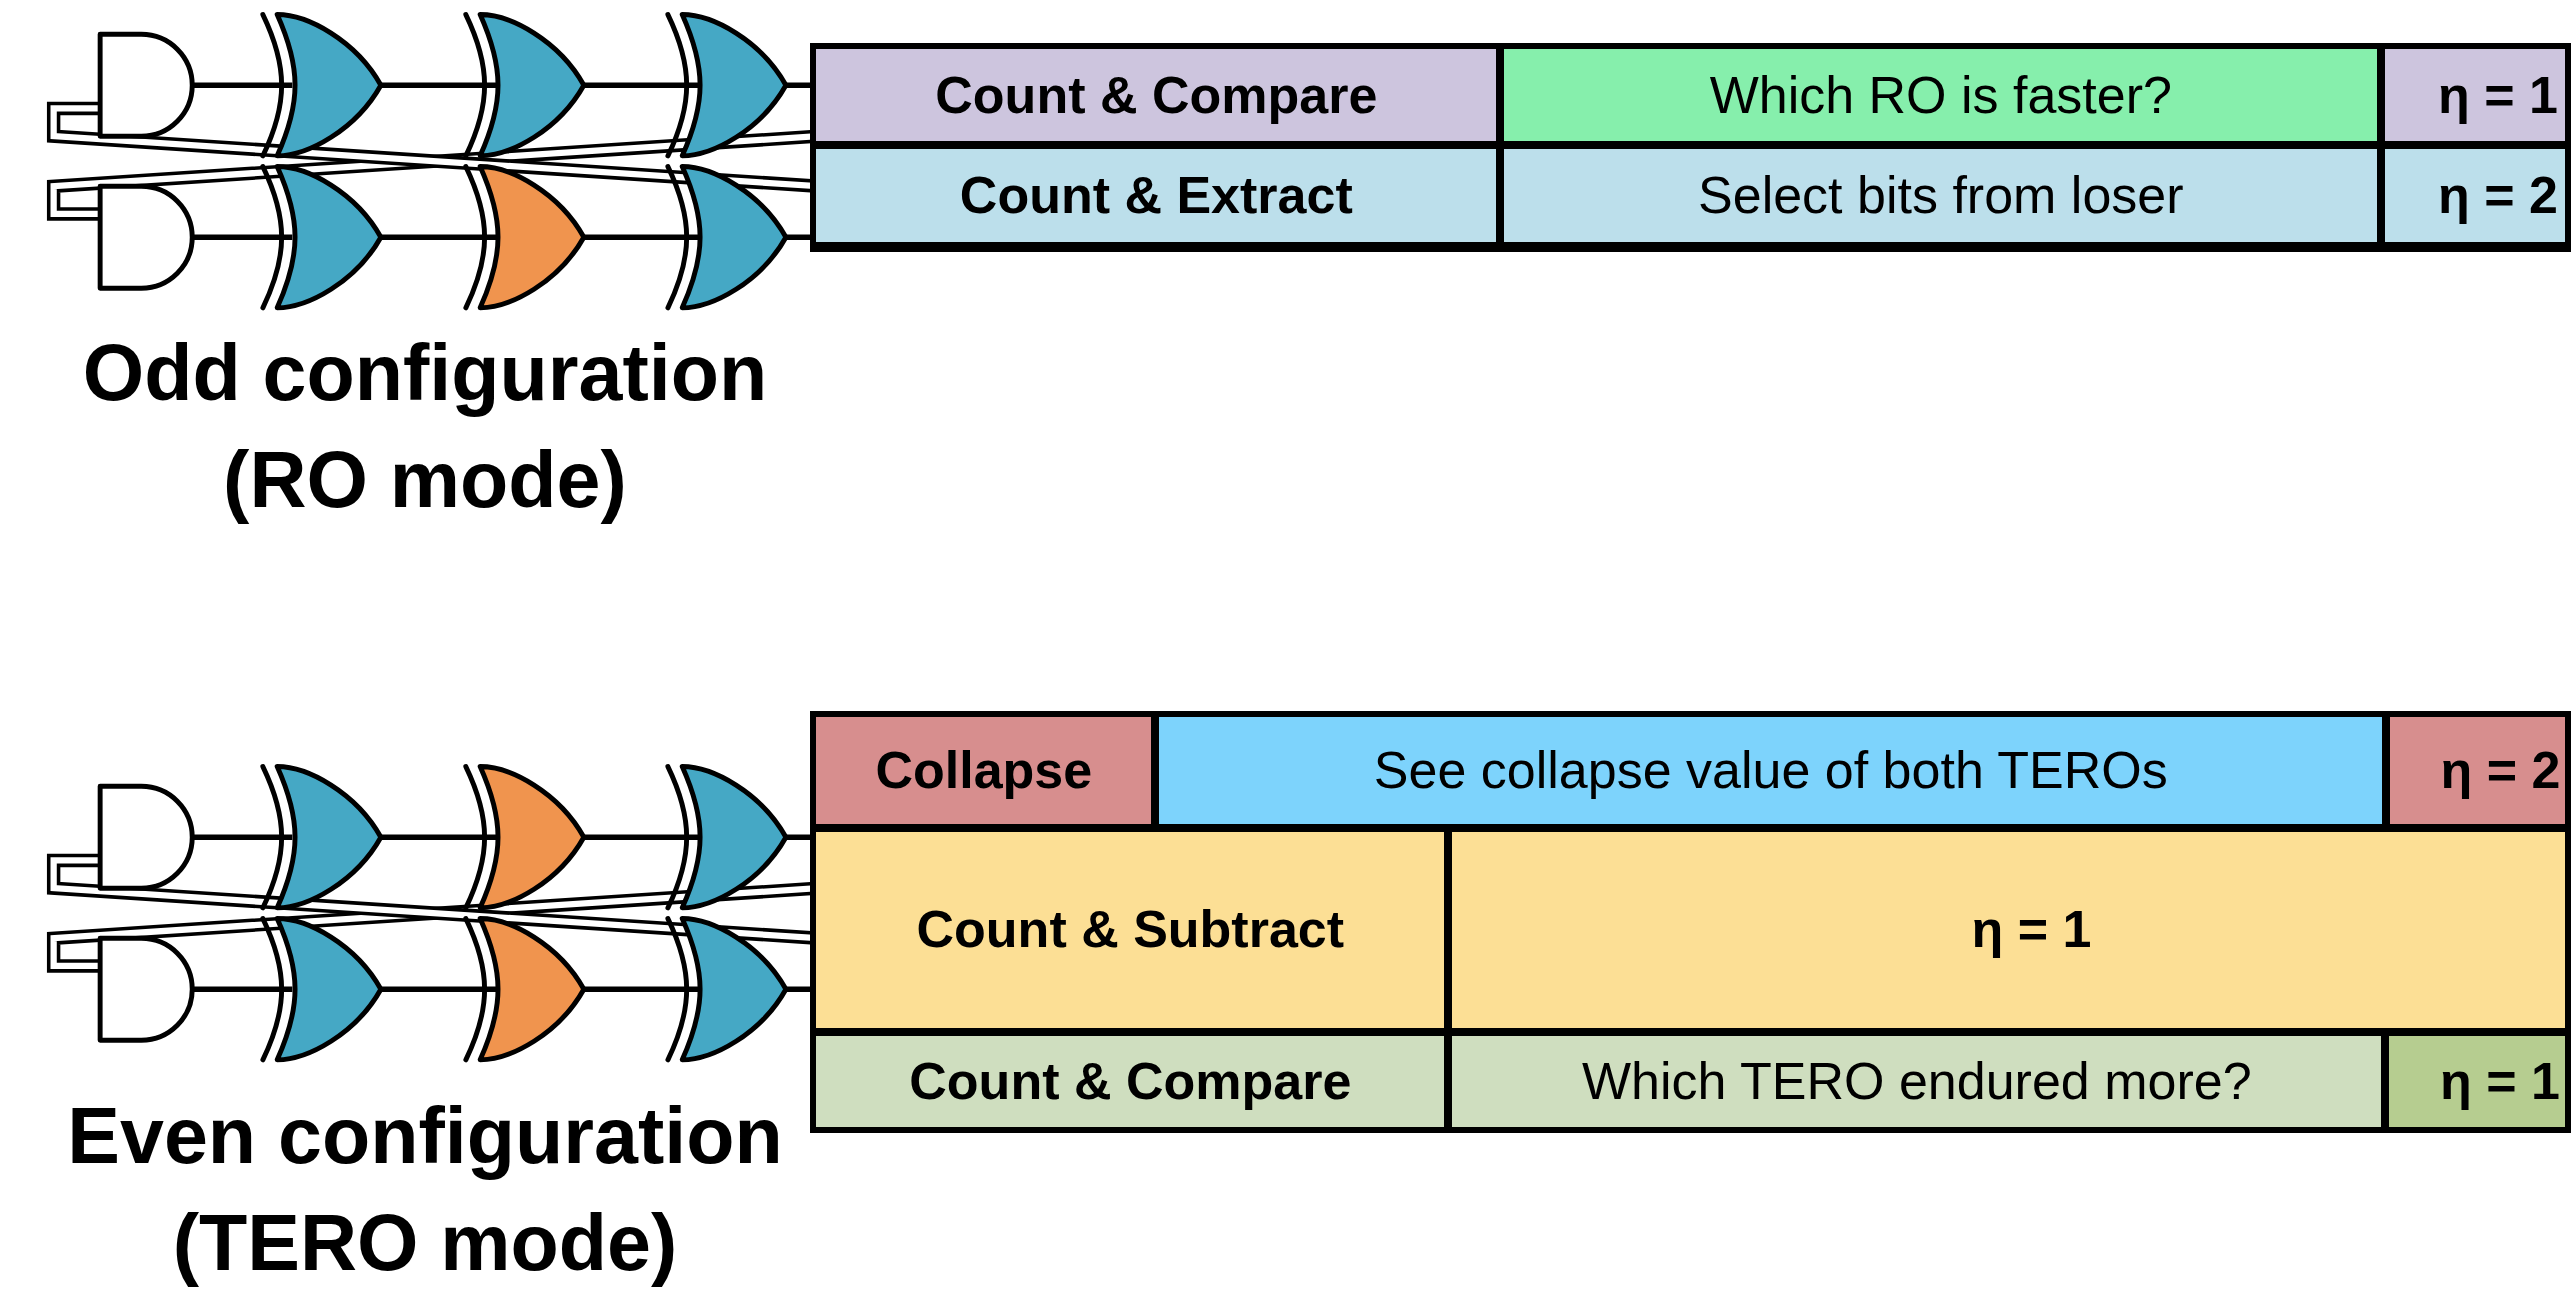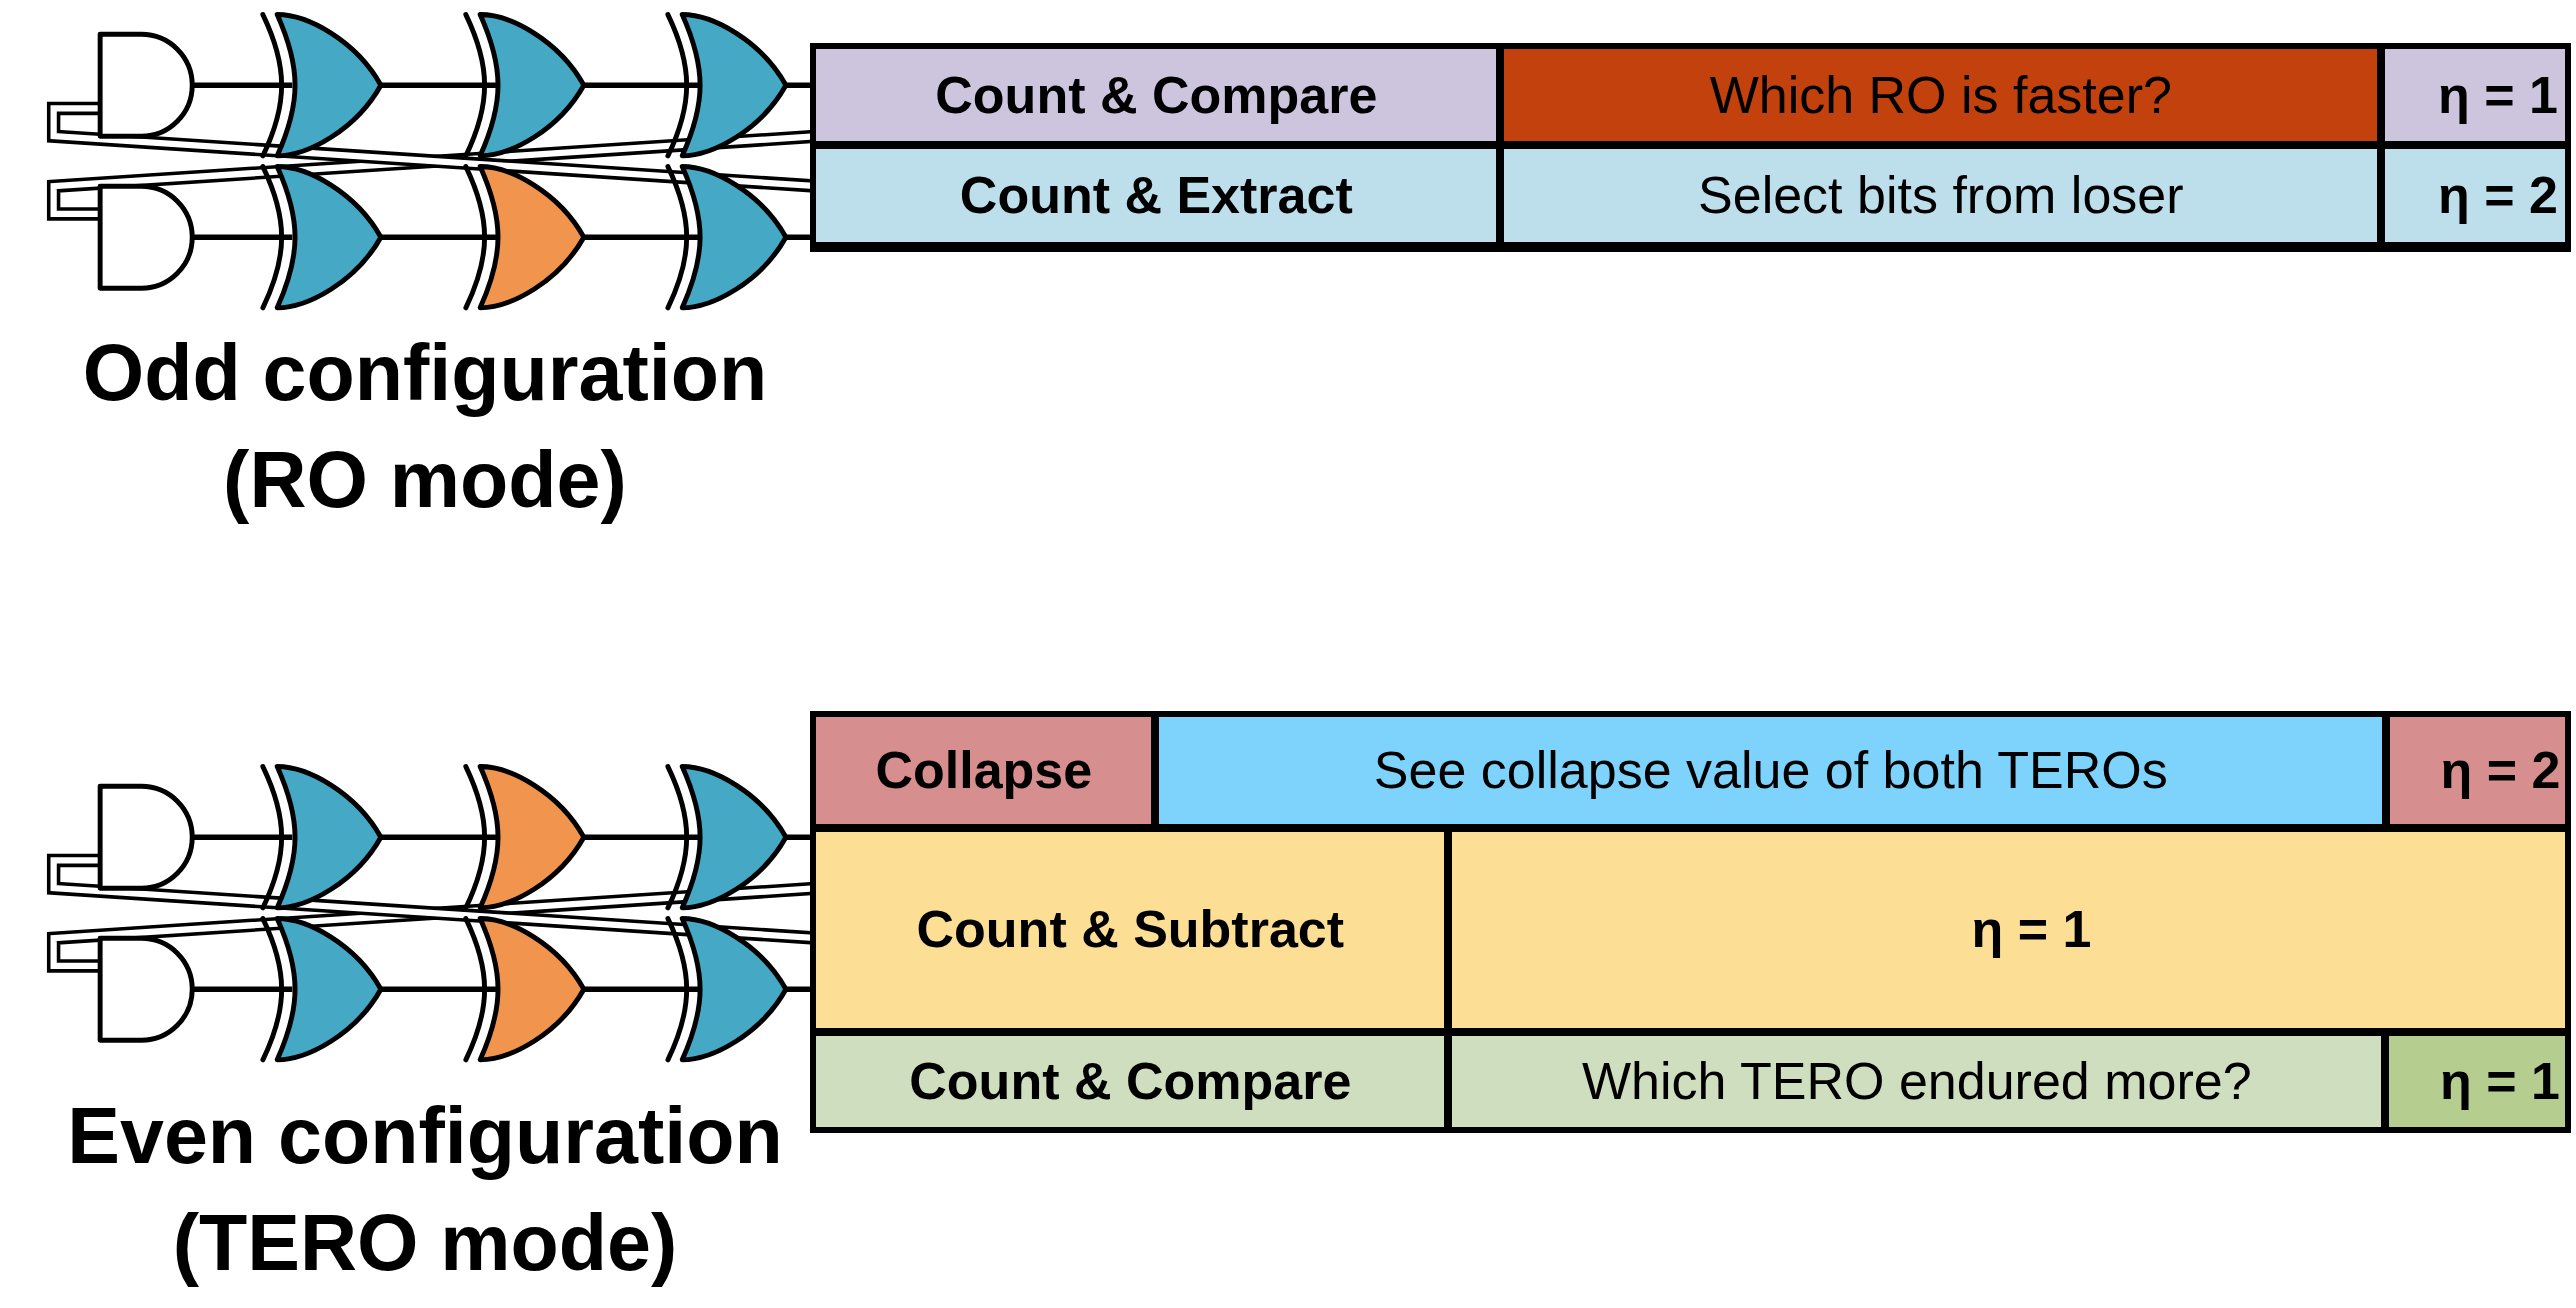--- a/index.html
+++ b/index.html
@@ -126,21 +126,21 @@
       <path class="gate" d="M 0,-79 C 34,-79 88,-50 116,0 C 88,50 34,79 0,79 C 13,50 20,26 20,0 C 20,-26 13,-50 0,-79 Z" fill="#45A8C5"></path>
     </g>
   </svg>
 
   <div class="cfg-label" style="top:1096px;">Even configuration</div>
   <div class="cfg-label" style="top:1203px;">(TERO mode)</div>
 
   <div class="tbl" style="left:810px;top:43px;width:1761px;height:209px;">
     <div class="trow" style="height:92px;">
       <div class="cell mode" style="width: 680px; background: rgb(205, 197, 222);">Count &amp; Compare</div>
-      <div class="cell" style="width: 873px; background: #c2410c;">Which RO is faster?</div>
+      <div class="cell" style="width: 873px; background: #86efac;">Which RO is faster?</div>
       <div class="cell eta" style="background: rgb(205, 197, 222);">η = 1</div>
     </div>
     <div class="trow" style="height:93px;">
       <div class="cell mode" style="width: 680px; background: rgb(188, 223, 235);">Count &amp; Extract</div>
       <div class="cell" style="width: 873px; background: rgb(188, 223, 235);">Select bits from loser</div>
       <div class="cell eta" style="background: rgb(188, 223, 235);">η = 2</div>
     </div>
   </div>
 
   <div class="tbl" style="left:810px;top:711px;width:1761px;height:422px;">

